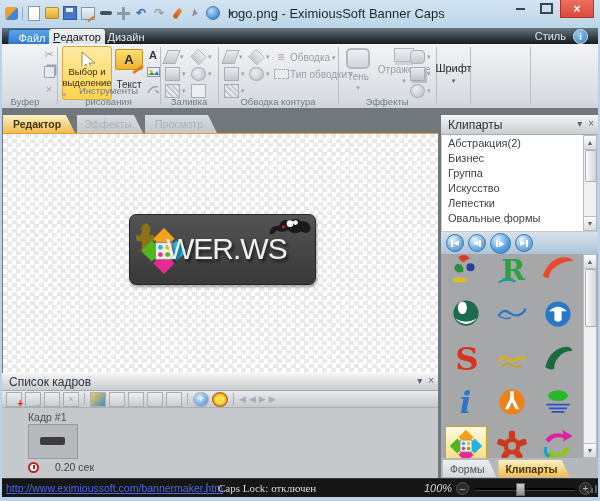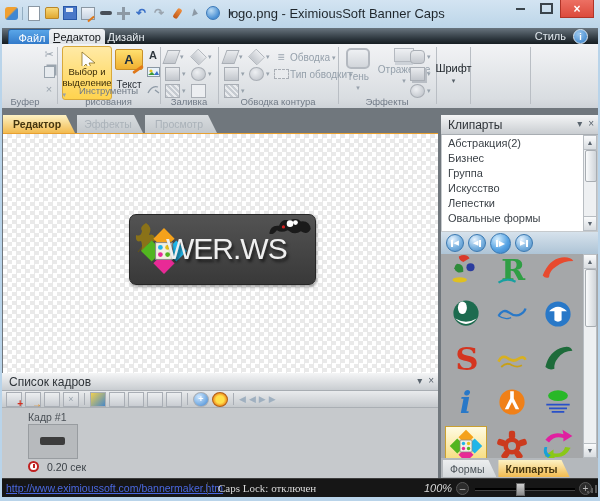--- a/index.html
+++ b/index.html
@@ -146,21 +146,21 @@
   .fi.c2 .ov{color:#e08818;}
   .fi.cy{background:linear-gradient(135deg,#f0d050,#4888c8);}
   .fi.blue{border-radius:50%;background:radial-gradient(circle at 35% 30%,#cfe8ff,#3f87d2);color:#fff;font-weight:bold;}
   .fi.sun{border-radius:50%;background:radial-gradient(#ffe04a 40%,#f09020 70%,#d04018);border-color:#b06018;}
   .fsep{width:1px;height:12px;background:#a9aeb5;margin:0 2px;}
   .farrow{font-size:9px;color:#9fb0c0;}
   .fcontent{position:absolute;left:0;top:35px;width:100%;height:70px;background:#c6c9cc;}
   .flabel{position:absolute;left:26px;top:3px;font-size:10.5px;color:#4a5056;}
   .fthumb{position:absolute;left:26px;top:16px;width:48px;height:33px;background:#b7babd;border:1px solid #989ca0;}
   .fthumb i{position:absolute;left:11px;top:12px;width:25px;height:8px;background:#3c3c3c;border-radius:2px;}
-  .fdur{position:absolute;left:26px;top:53px;display:flex;align-items:flex-start;gap:8px;font-size:10.5px;color:#3c4248;}
+  .fdur{position:absolute;left:26px;top:53px;display:flex;align-items:flex-end;gap:16px;font-size:10.5px;color:#3c4248;}
   .clock{width:11px;height:11px;border-radius:50%;border:2px solid #c02020;background:#fff;box-sizing:border-box;position:relative;}
   .clock i{position:absolute;left:3px;top:1px;width:1.5px;height:4px;background:#c02020;}
 
   
   .statusbar{position:absolute;left:0;top:478px;width:600px;height:19px;background:#161616;border-top:1px solid #3c3c3c;}
   .slink{position:absolute;left:6px;top:3px;font-size:10.5px;color:#4a68e0;text-decoration:underline;}
   .sdiv{position:absolute;left:207px;top:3px;width:1px;height:13px;background:#3f3f3f;}
   .scaps{position:absolute;left:218px;top:3px;font-size:11px;color:#d8d8d8;font-family:Liberation Serif, serif;}
   .szoom{position:absolute;left:424px;top:3px;font-size:11px;color:#d8d8d8;font-style:italic;}
   .zbtn{position:absolute;top:3px;width:13px;height:13px;border-radius:50%;background:#2c2c2c;border:1px solid #555;

